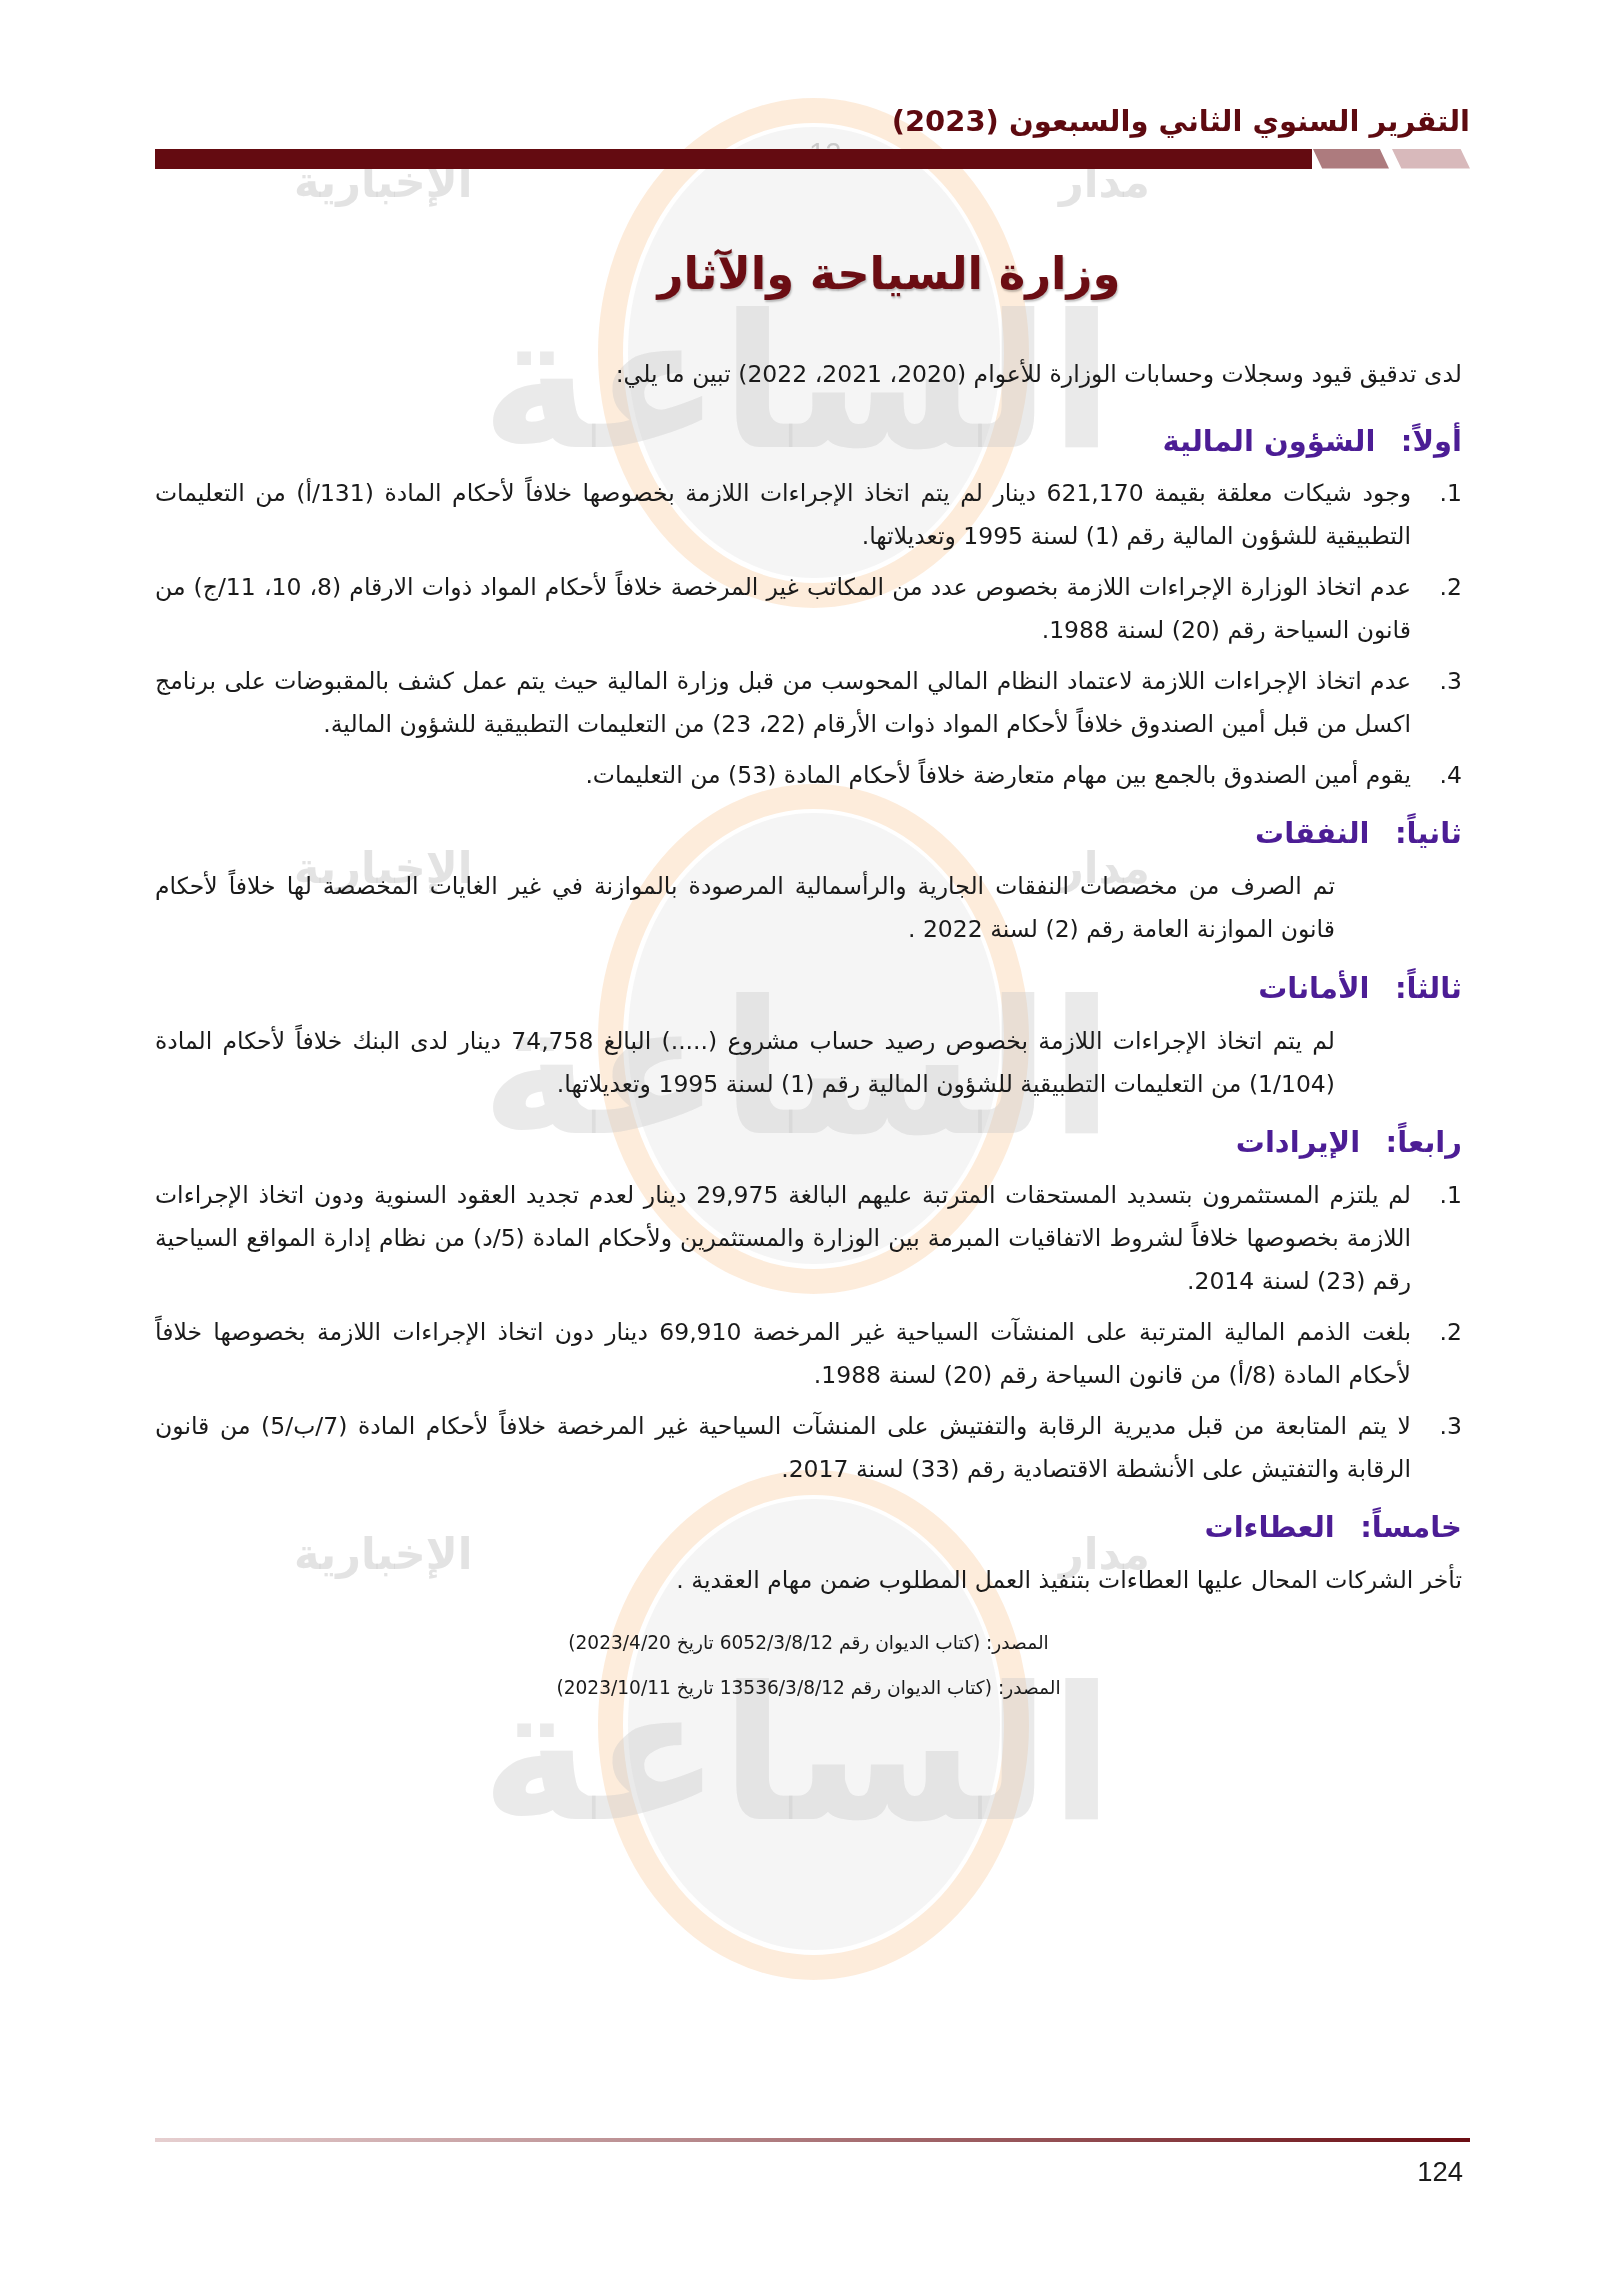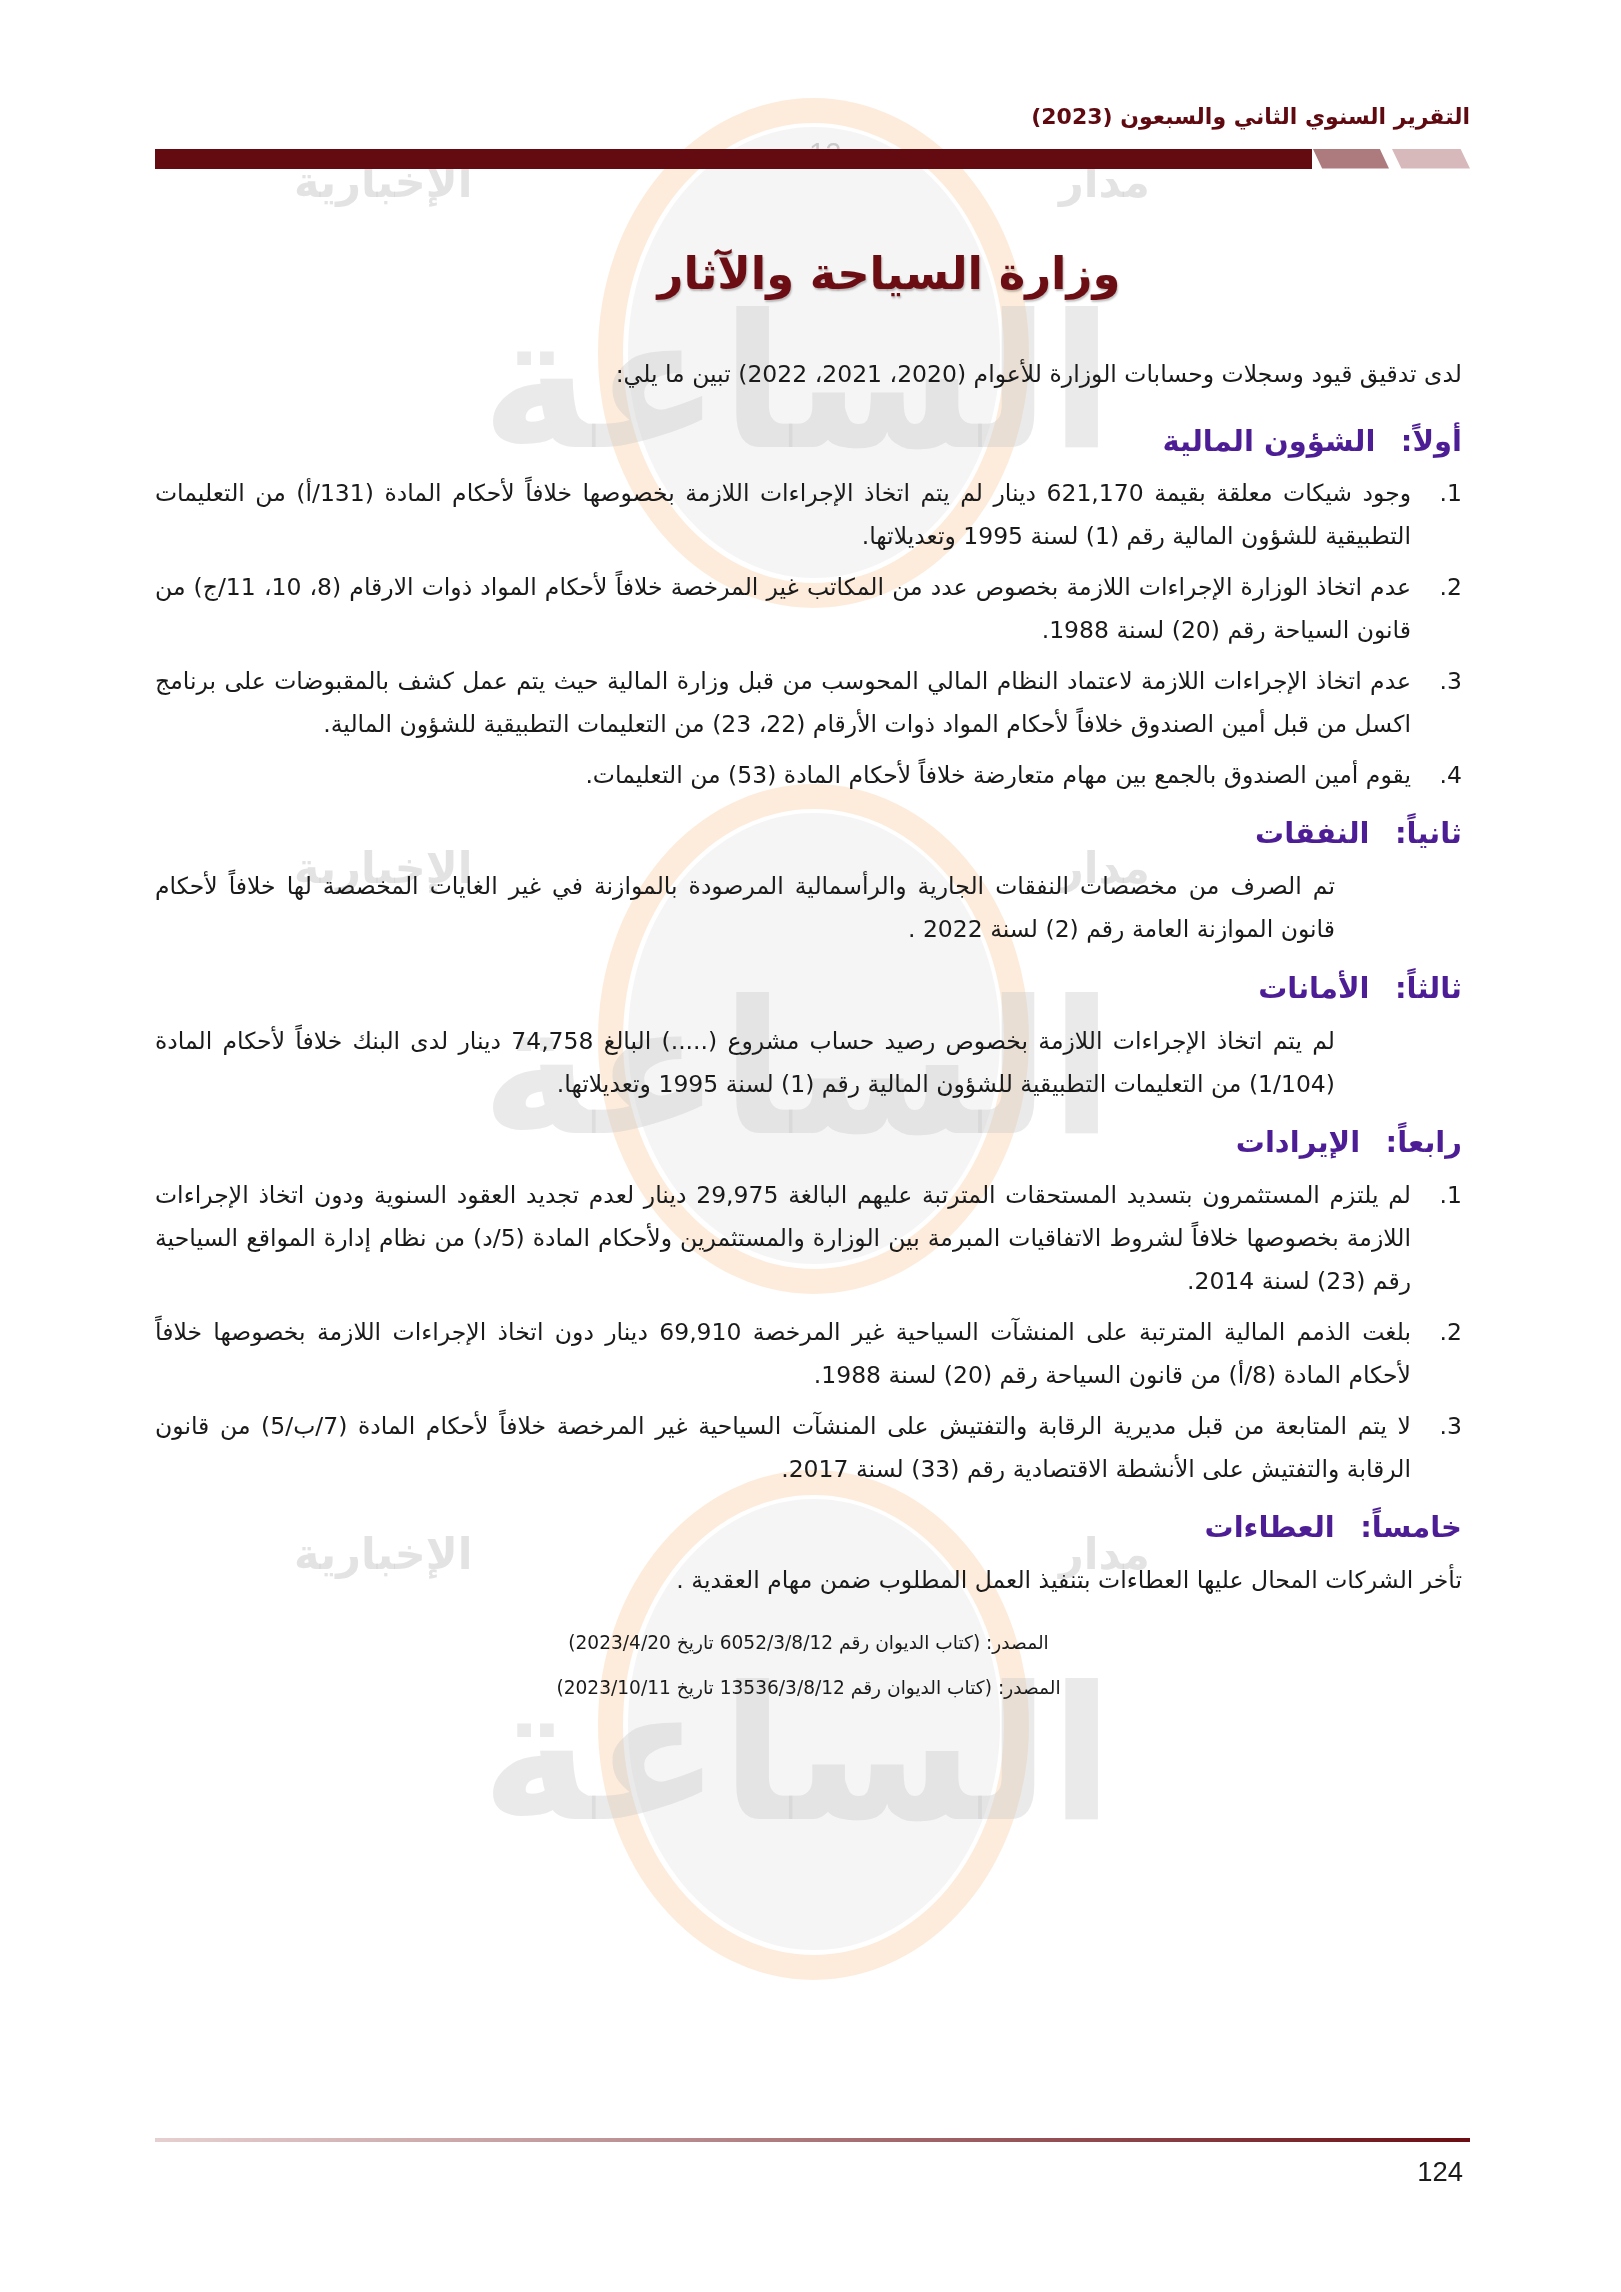--- a/index.html
+++ b/index.html
@@ -13,21 +13,21 @@
   .wm .face { position:absolute; left:118px; top:29px; width:372px; height:451px; border-radius:50%;
               background:rgba(225,225,225,0.35); }
   .wm .num { position:absolute; font-size:29px; color:rgba(150,150,150,0.45); font-family:"Liberation Sans",sans-serif; }
   .wm .big { position:absolute; font-size:186px; font-weight:bold; color:rgba(200,200,200,0.38);
              font-family:"DejaVu Sans",sans-serif; white-space:nowrap; }
   .wm .small { position:absolute; font-size:43px; font-weight:bold; color:rgba(200,200,200,0.5);
                font-family:"DejaVu Sans",sans-serif; white-space:nowrap; }
 
   .page { position:absolute; left:0; top:0; width:1621px; height:2293px; z-index:1; }
 
-  .report-title { position:absolute; right:151px; top:104px; font-size:22px; font-weight:bold;
+  .report-title { position:absolute; right:151px; top:104px; font-size:29px; font-weight:bold;
                   color:#5e0a10; font-family:"DejaVu Sans",sans-serif; }
   .bar-main { position:absolute; left:155px; top:149px; width:1157px; height:19.6px; background:#640b11; }
   .bar-mid { position:absolute; left:1313px; top:149px; width:76px; height:19.6px; background:#ad7b7e;
              clip-path:polygon(0 0,88% 0,100% 100%,12% 100%); }
   .bar-light { position:absolute; left:1392px; top:149px; width:78px; height:19.6px; background:#d8b9bb;
                clip-path:polygon(0 0,88% 0,100% 100%,12% 100%); }
 
   .ministry-title { position:absolute; left:0; right:0; top:247px; text-align:center; font-size:45px;
                     font-weight:bold; color:#6b0d13; font-family:"DejaVu Sans",sans-serif;
                     text-shadow:1px 2px 2px rgba(0,0,0,0.25); padding-left:157px; }

